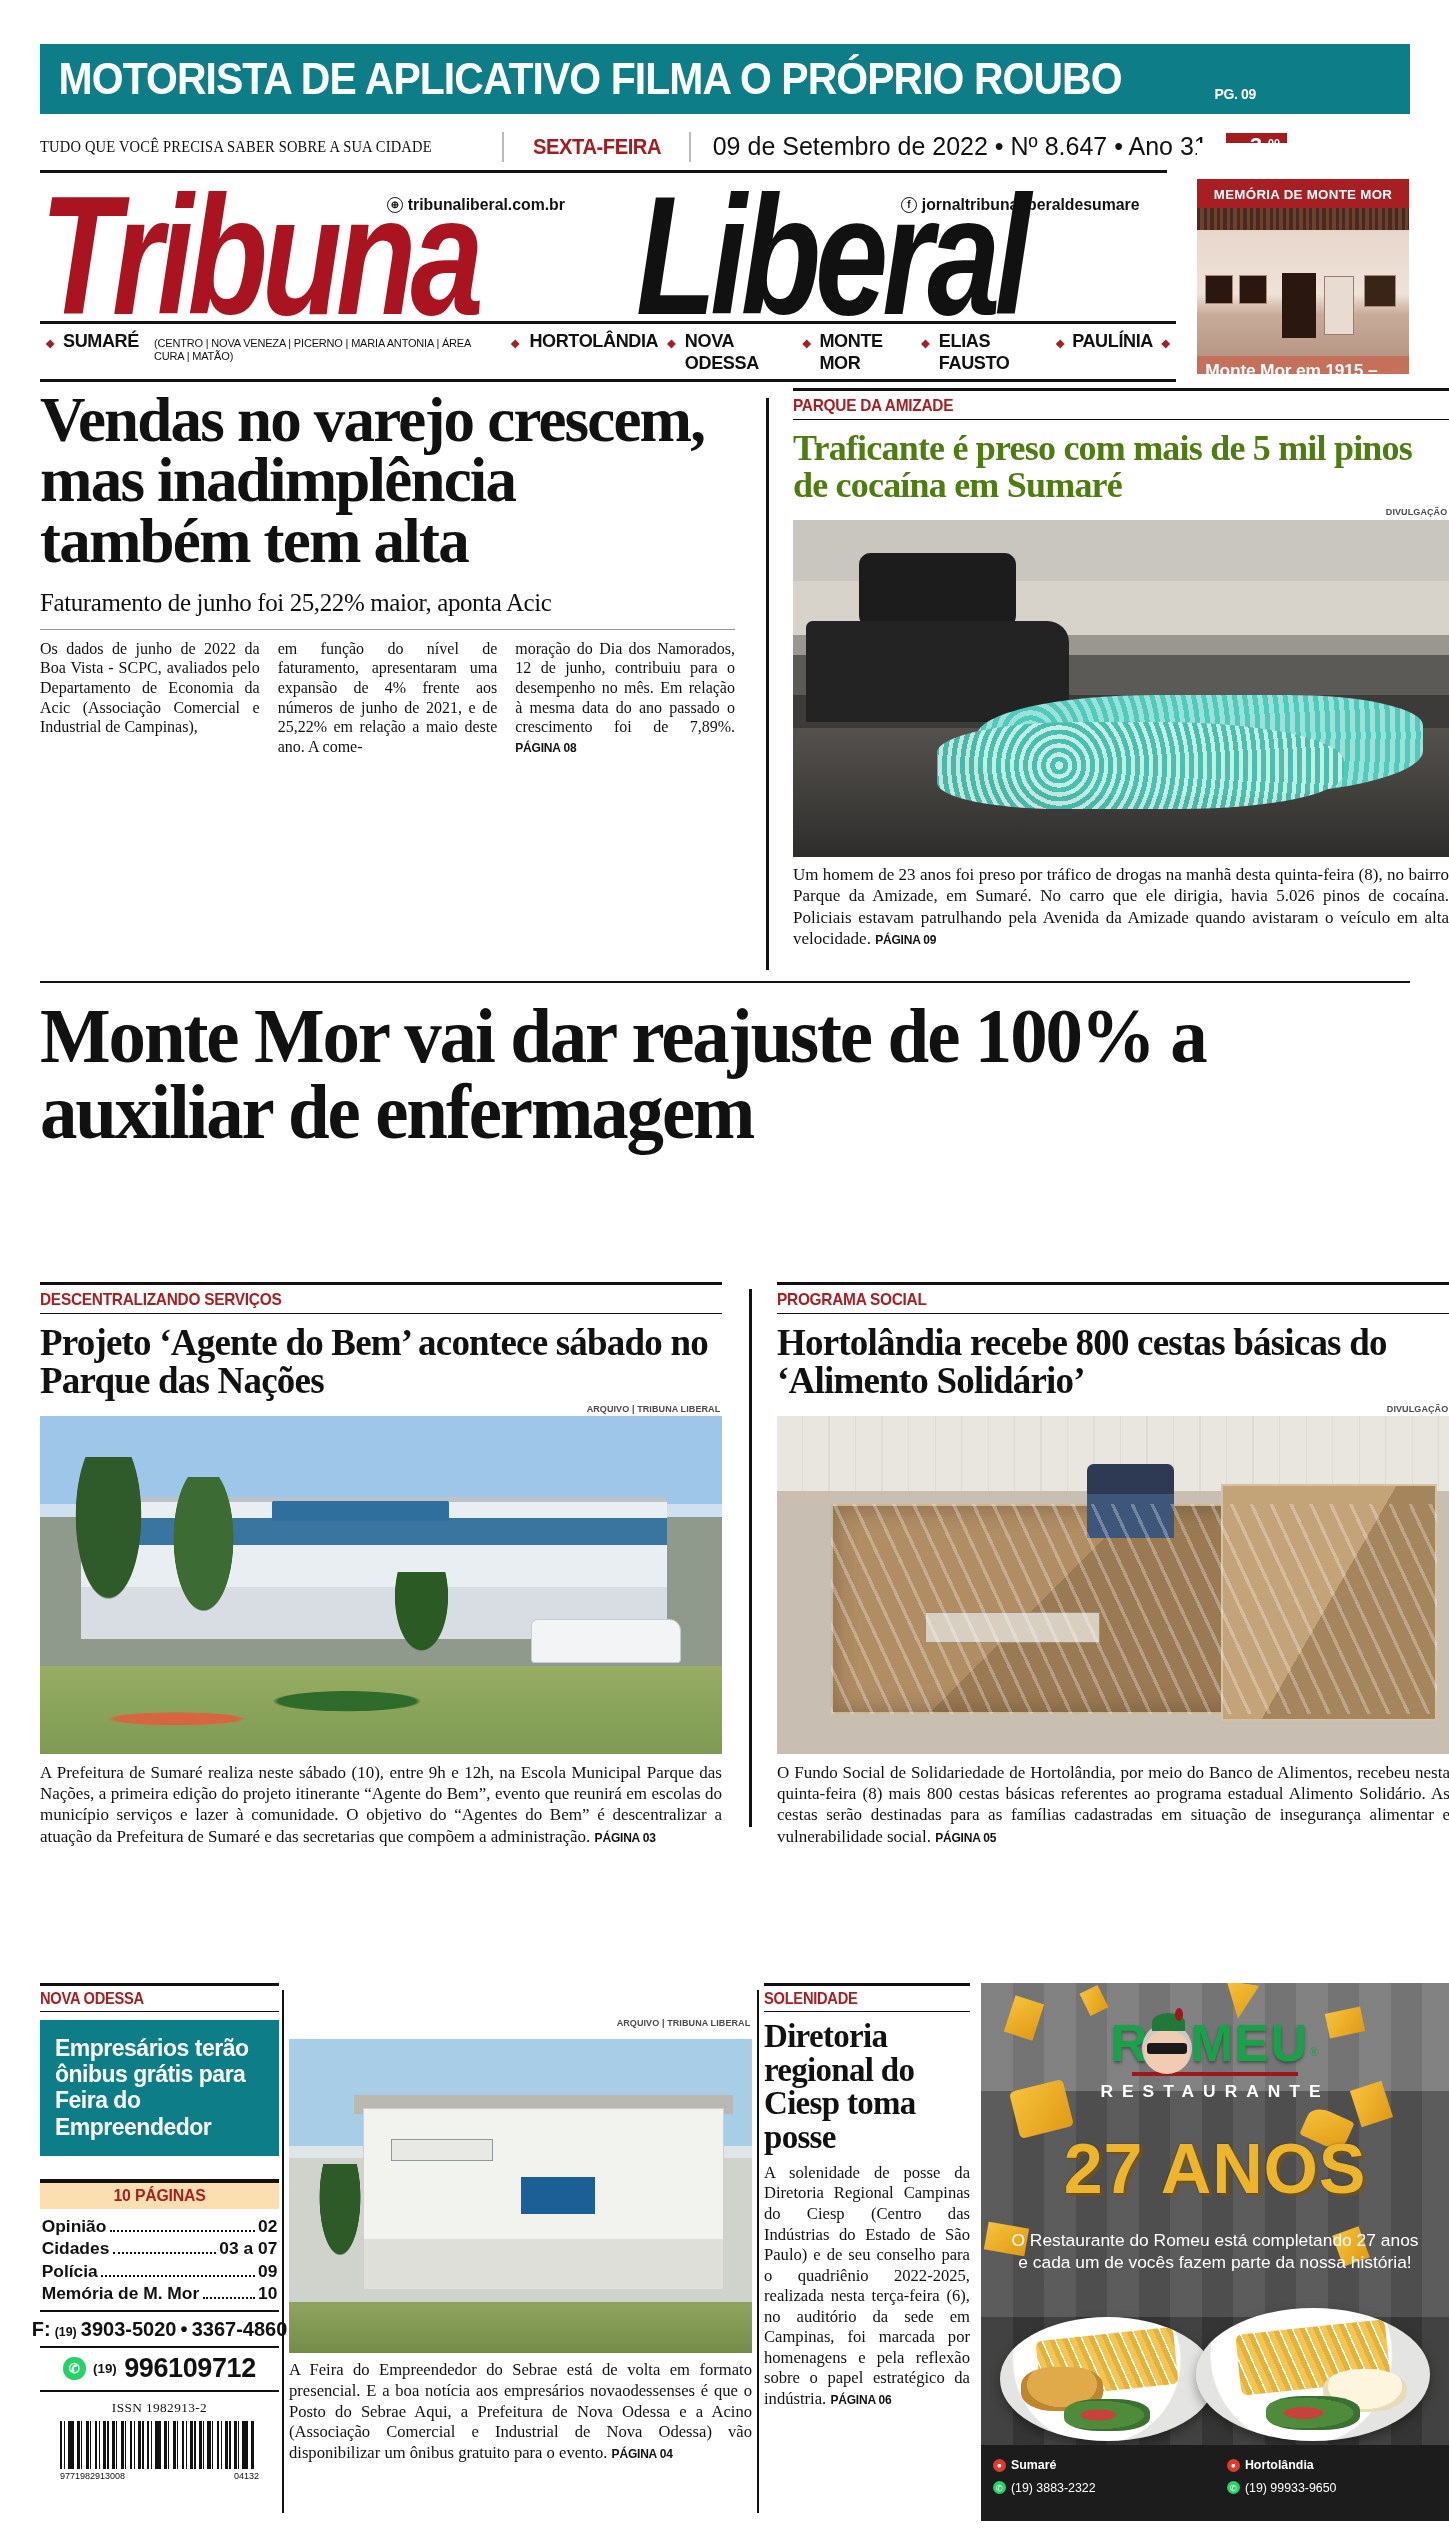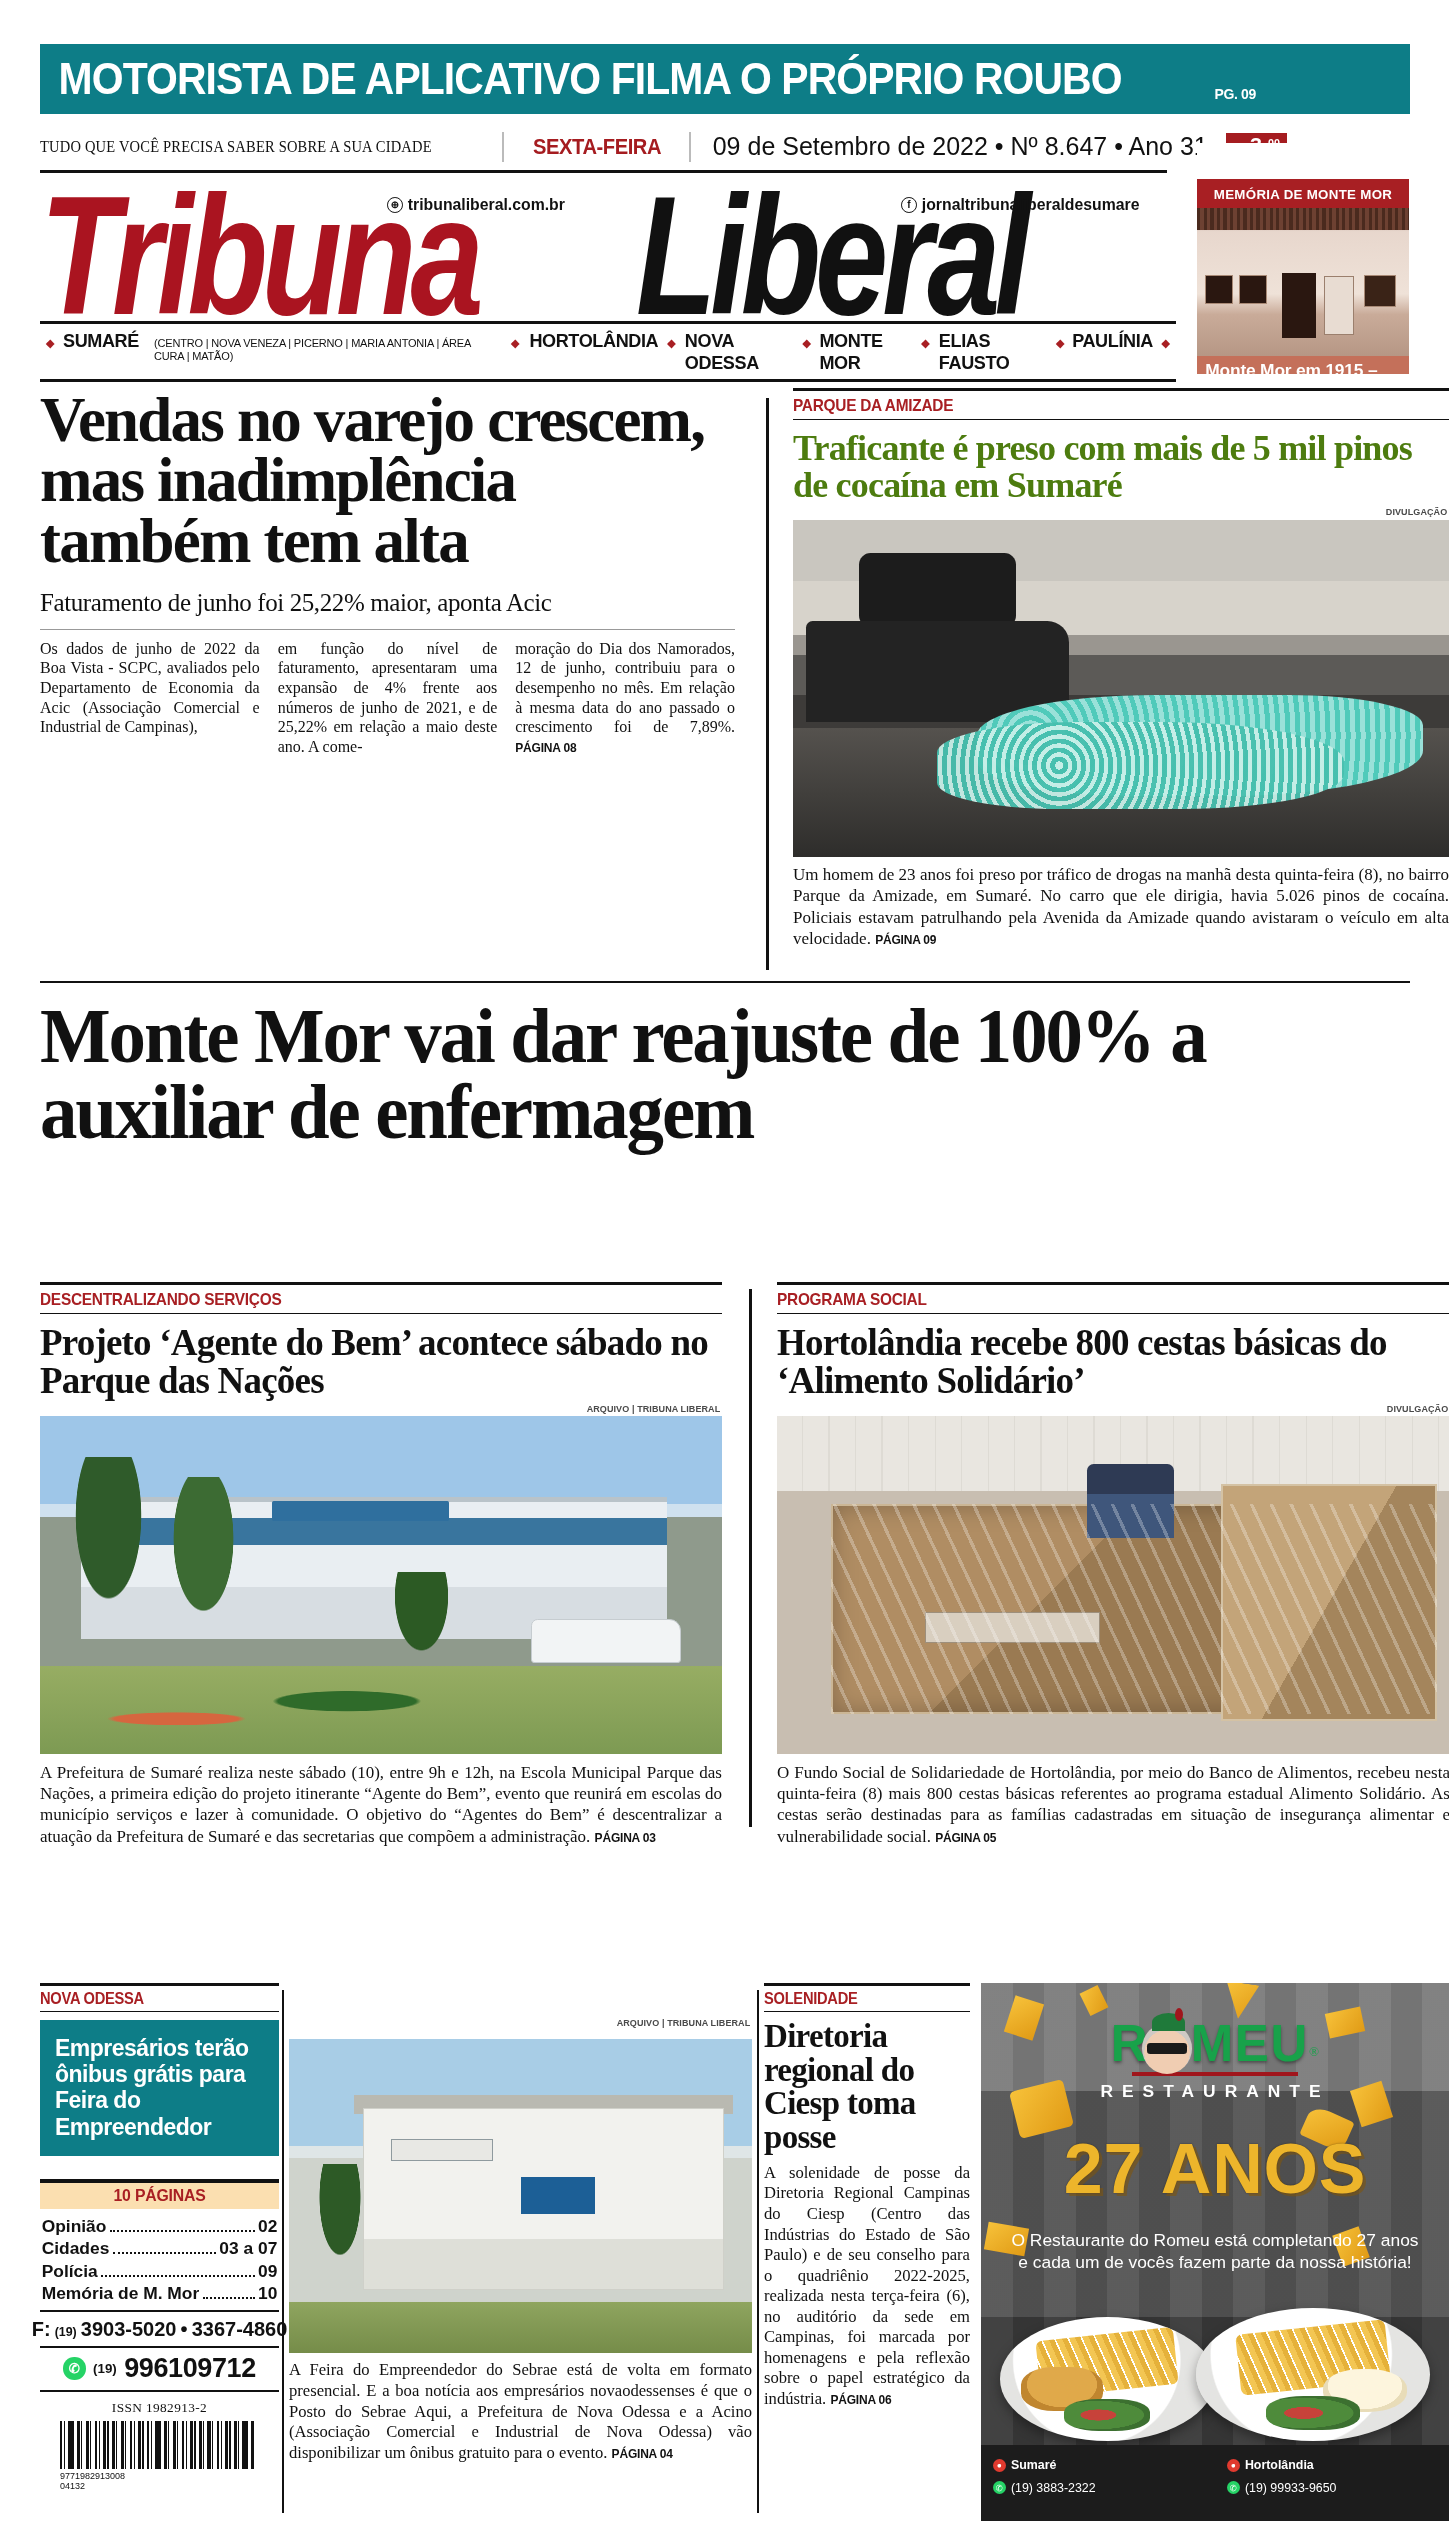--- a/index.html
+++ b/index.html
@@ -400,21 +400,21 @@
   }
   .barcode { margin: 5px auto 0 auto; width: 199px; height: 61px; position: relative; }
   .barcode .bars {
     height: 48px; width: 100%;
     background: repeating-linear-gradient(90deg,
       #111 0 2.5px, #fff 2.5px 4.1px, #111 4.1px 5px, #fff 5px 8.3px,
       #111 8.3px 11.6px, #fff 11.6px 12.4px, #111 12.4px 14px, #fff 14px 17.4px);
   }
   .barcode .nums {
     font-family: "Liberation Sans", sans-serif; font-size: 9px;
-    display: flex; justify-content: space-between; margin-top: 1.7px; flex-direction: column;
+    display: flex; justify-content: space-between; margin-top: 1.7px;
   }
   .ph-house {
     height: 314px; margin-top: 8.3px;
     background: linear-gradient(to bottom, #a8cde6 0 34%, #dfe6e7 34% 38%, #cfd3cc 38% 86%, #8d9f63 86% 100%);
     position: relative;
   }
   .ph-house .face {
     position: absolute; left: 16%; top: 22%; width: 78%; height: 58%;
     background: linear-gradient(to bottom, #f2f2ee 0 72%, #dedfd8 72% 100%);
     border: 1.7px solid #cfd0c9;

